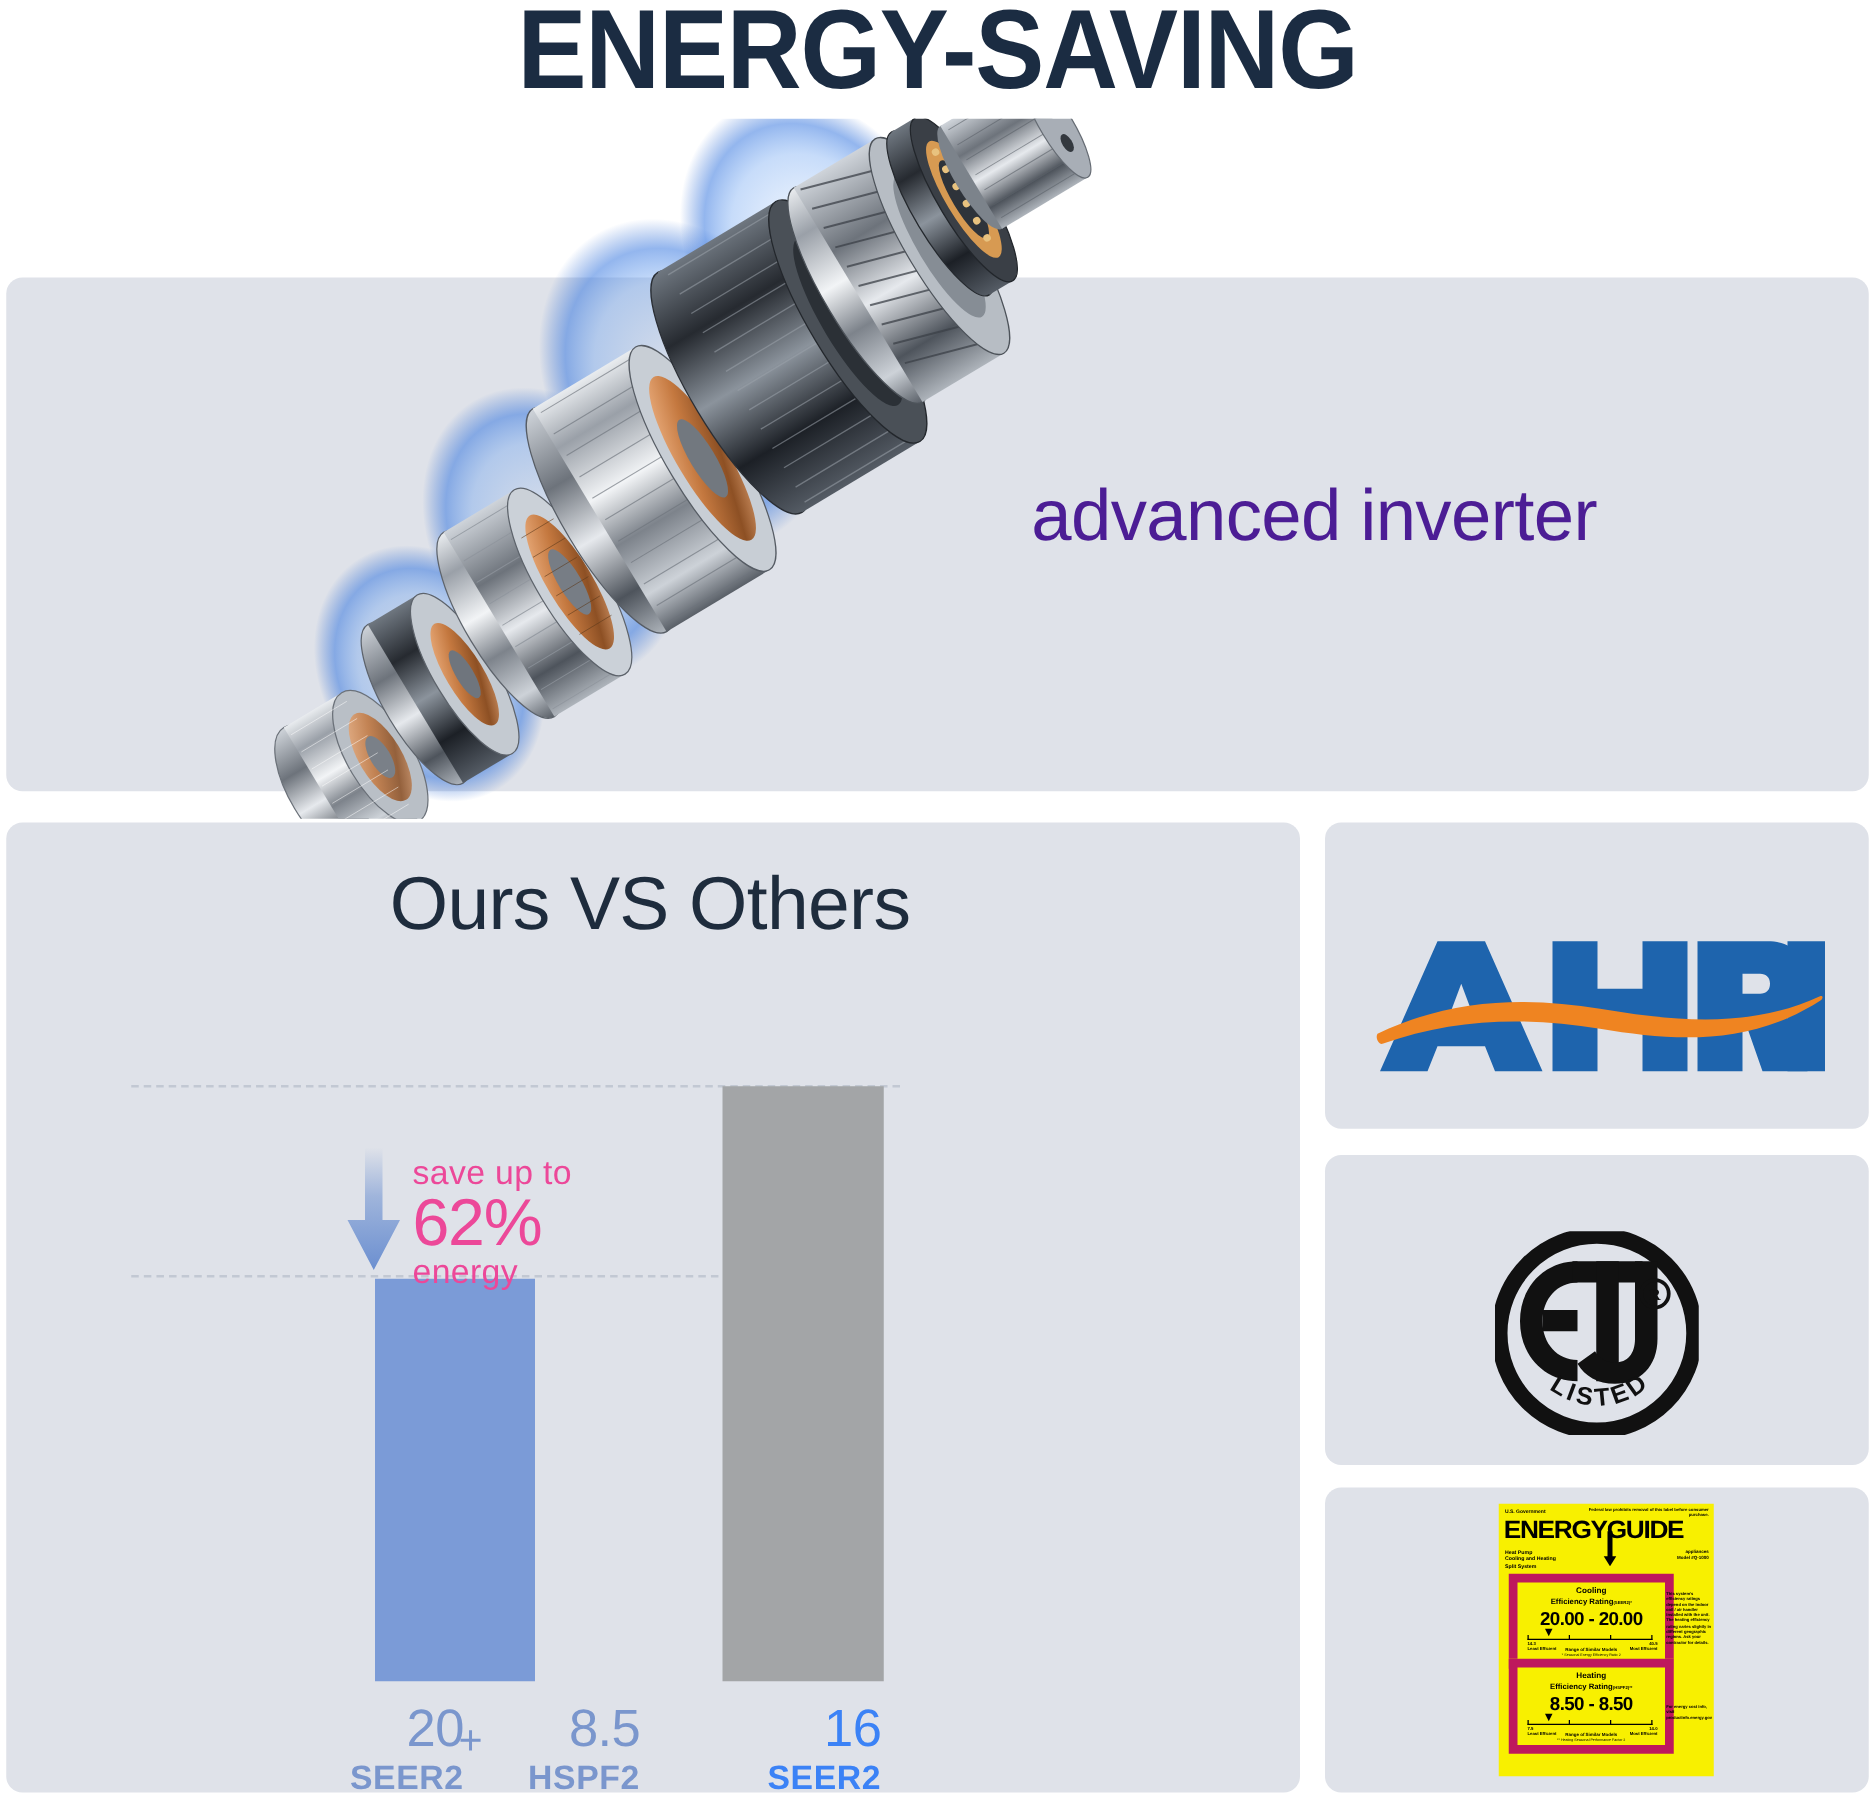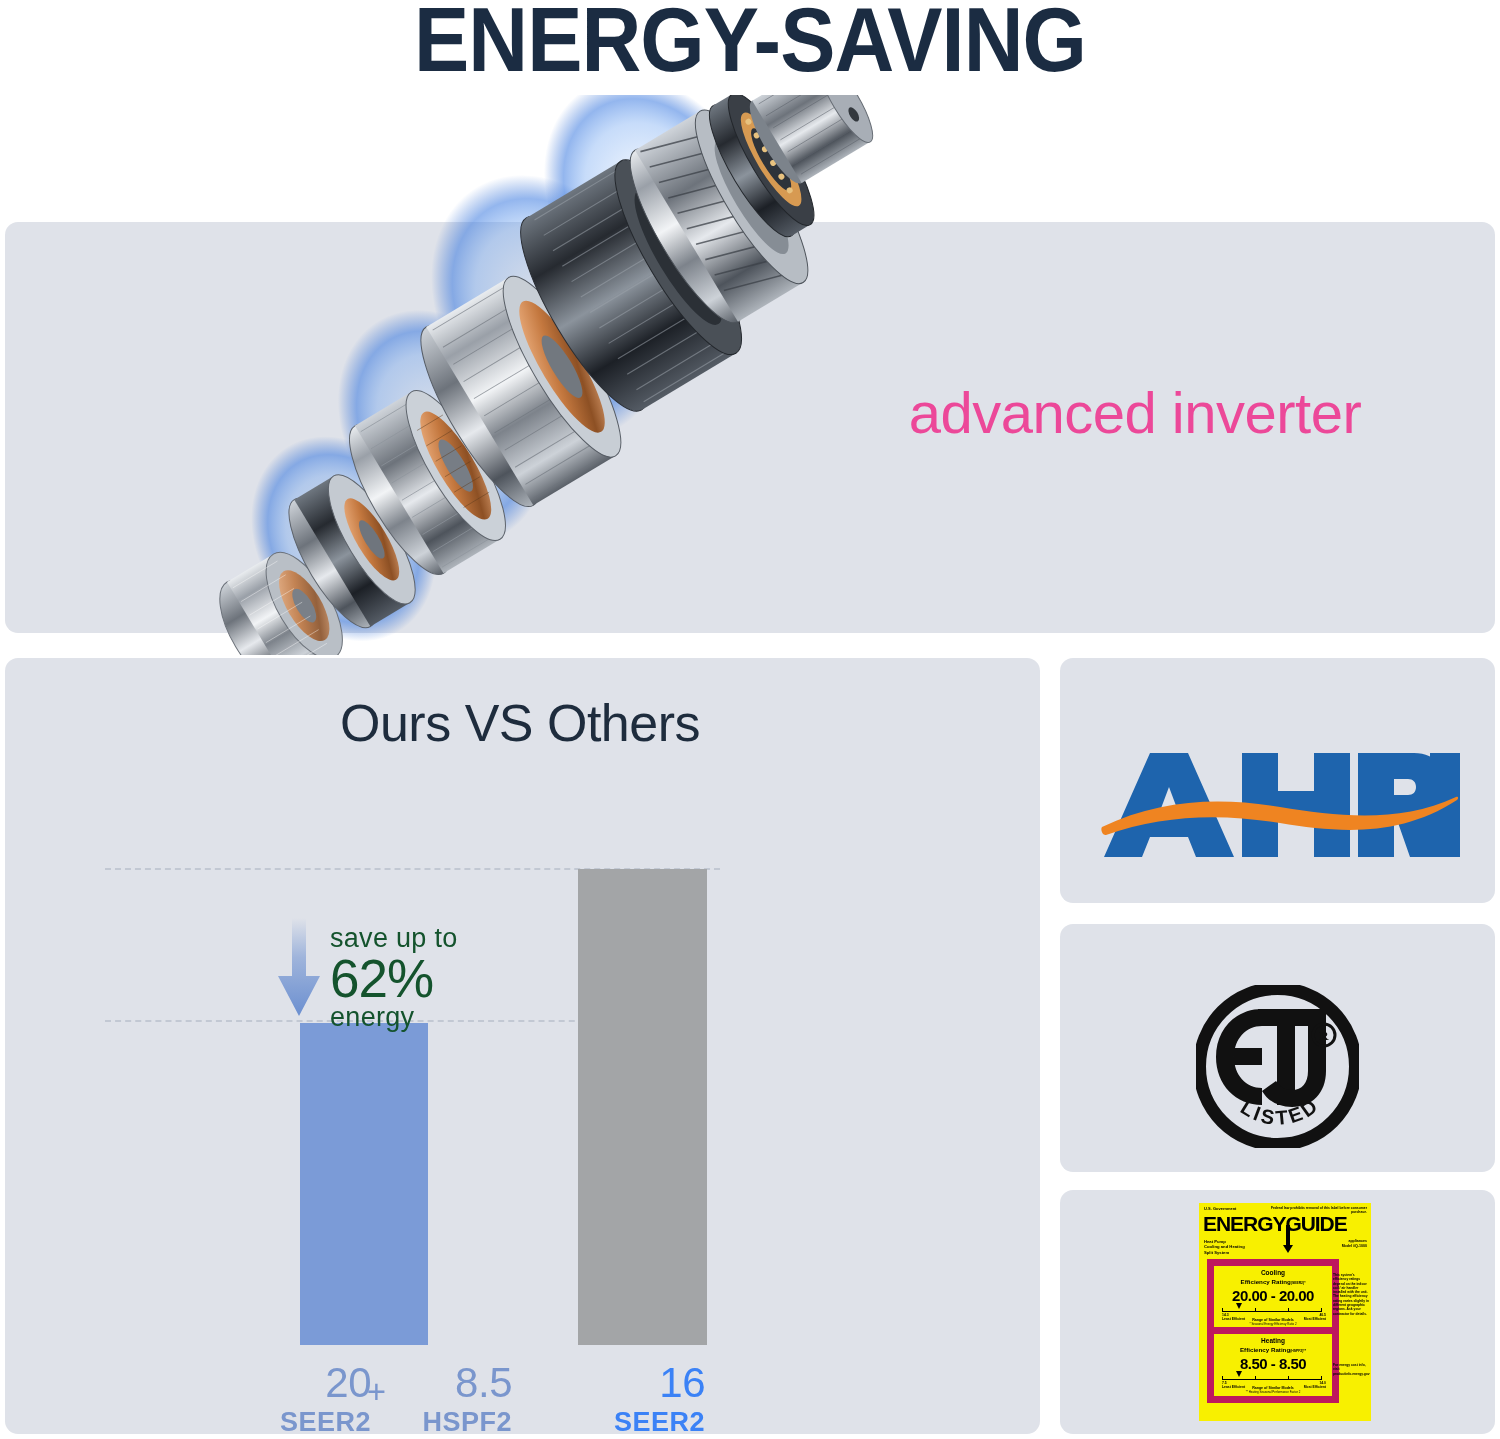--- a/index.html
+++ b/index.html
@@ -25,49 +25,49 @@
   .panel{position:absolute;background:#dfe2e9;border-radius:13px;}
   #panel-hero{left:5px;top:222px;width:1490px;height:411px;}
   #panel-chart{left:5px;top:658px;width:1035px;height:776px;}
   #panel-ahri{left:1060px;top:658px;width:435px;height:245px;}
   #panel-etl{left:1060px;top:924px;width:435px;height:248px;}
   #panel-guide{left:1060px;top:1190px;width:435px;height:244px;}
 
   
   .hero-text{
     position:absolute;right:55px;top:372px;width:620px;
-    text-align:center;color:#ec4899;
+    text-align:left;color:#4c1d95;
     font-size:58px;line-height:82px;font-weight:400;
     letter-spacing:-.5px;
   }
   .hero-text div{white-space:nowrap;}
 
   
   #motor{position:absolute;left:30px;top:95px;width:920px;height:560px;}
 
   
   .chart-title{
     position:absolute;left:0;top:690px;width:1040px;text-align:center;
-    color:#1e2c3d;font-size:52px;letter-spacing:-.5px;line-height:66px;
+    color:#1e2c3d;font-size:60px;letter-spacing:-.5px;line-height:66px;
   }
   .dash{
     position:absolute;height:0;
     border-top:2px dashed #c2c8d3;
   }
   #dash-top{left:105px;top:868px;width:615px;}
   #dash-mid{left:105px;top:1020px;width:500px;}
 
   .bar{position:absolute;}
   #bar-ours{left:300px;top:1023px;width:128px;height:322px;background:#7b9bd7;}
   #bar-others{left:578px;top:869px;width:129px;height:476px;background:#a3a5a7;}
 
   
   #save-arrow{position:absolute;left:276px;top:918px;width:46px;height:100px;}
 
-  .save-block{position:absolute;left:330px;top:923px;width:260px;color:#14532d;}
+  .save-block{position:absolute;left:330px;top:923px;width:260px;color:#ec4899;}
   .save-top{font-size:27px;line-height:31px;letter-spacing:.3px;}
   .save-big{font-size:53px;line-height:54px;letter-spacing:-1px;margin-top:-2px;}
   .save-bot{font-size:27px;line-height:29px;letter-spacing:.3px;margin-top:-3px;}
 
   
   .lbl{position:absolute;text-align:right;}
   .lbl .num{font-size:42px;line-height:46px;letter-spacing:-.5px;}
   .lbl .unit{font-size:27px;line-height:32px;letter-spacing:.5px;font-weight:bold;}
   .blue{color:#7a96cd;}
   .gray{color:#3b82f6;}

